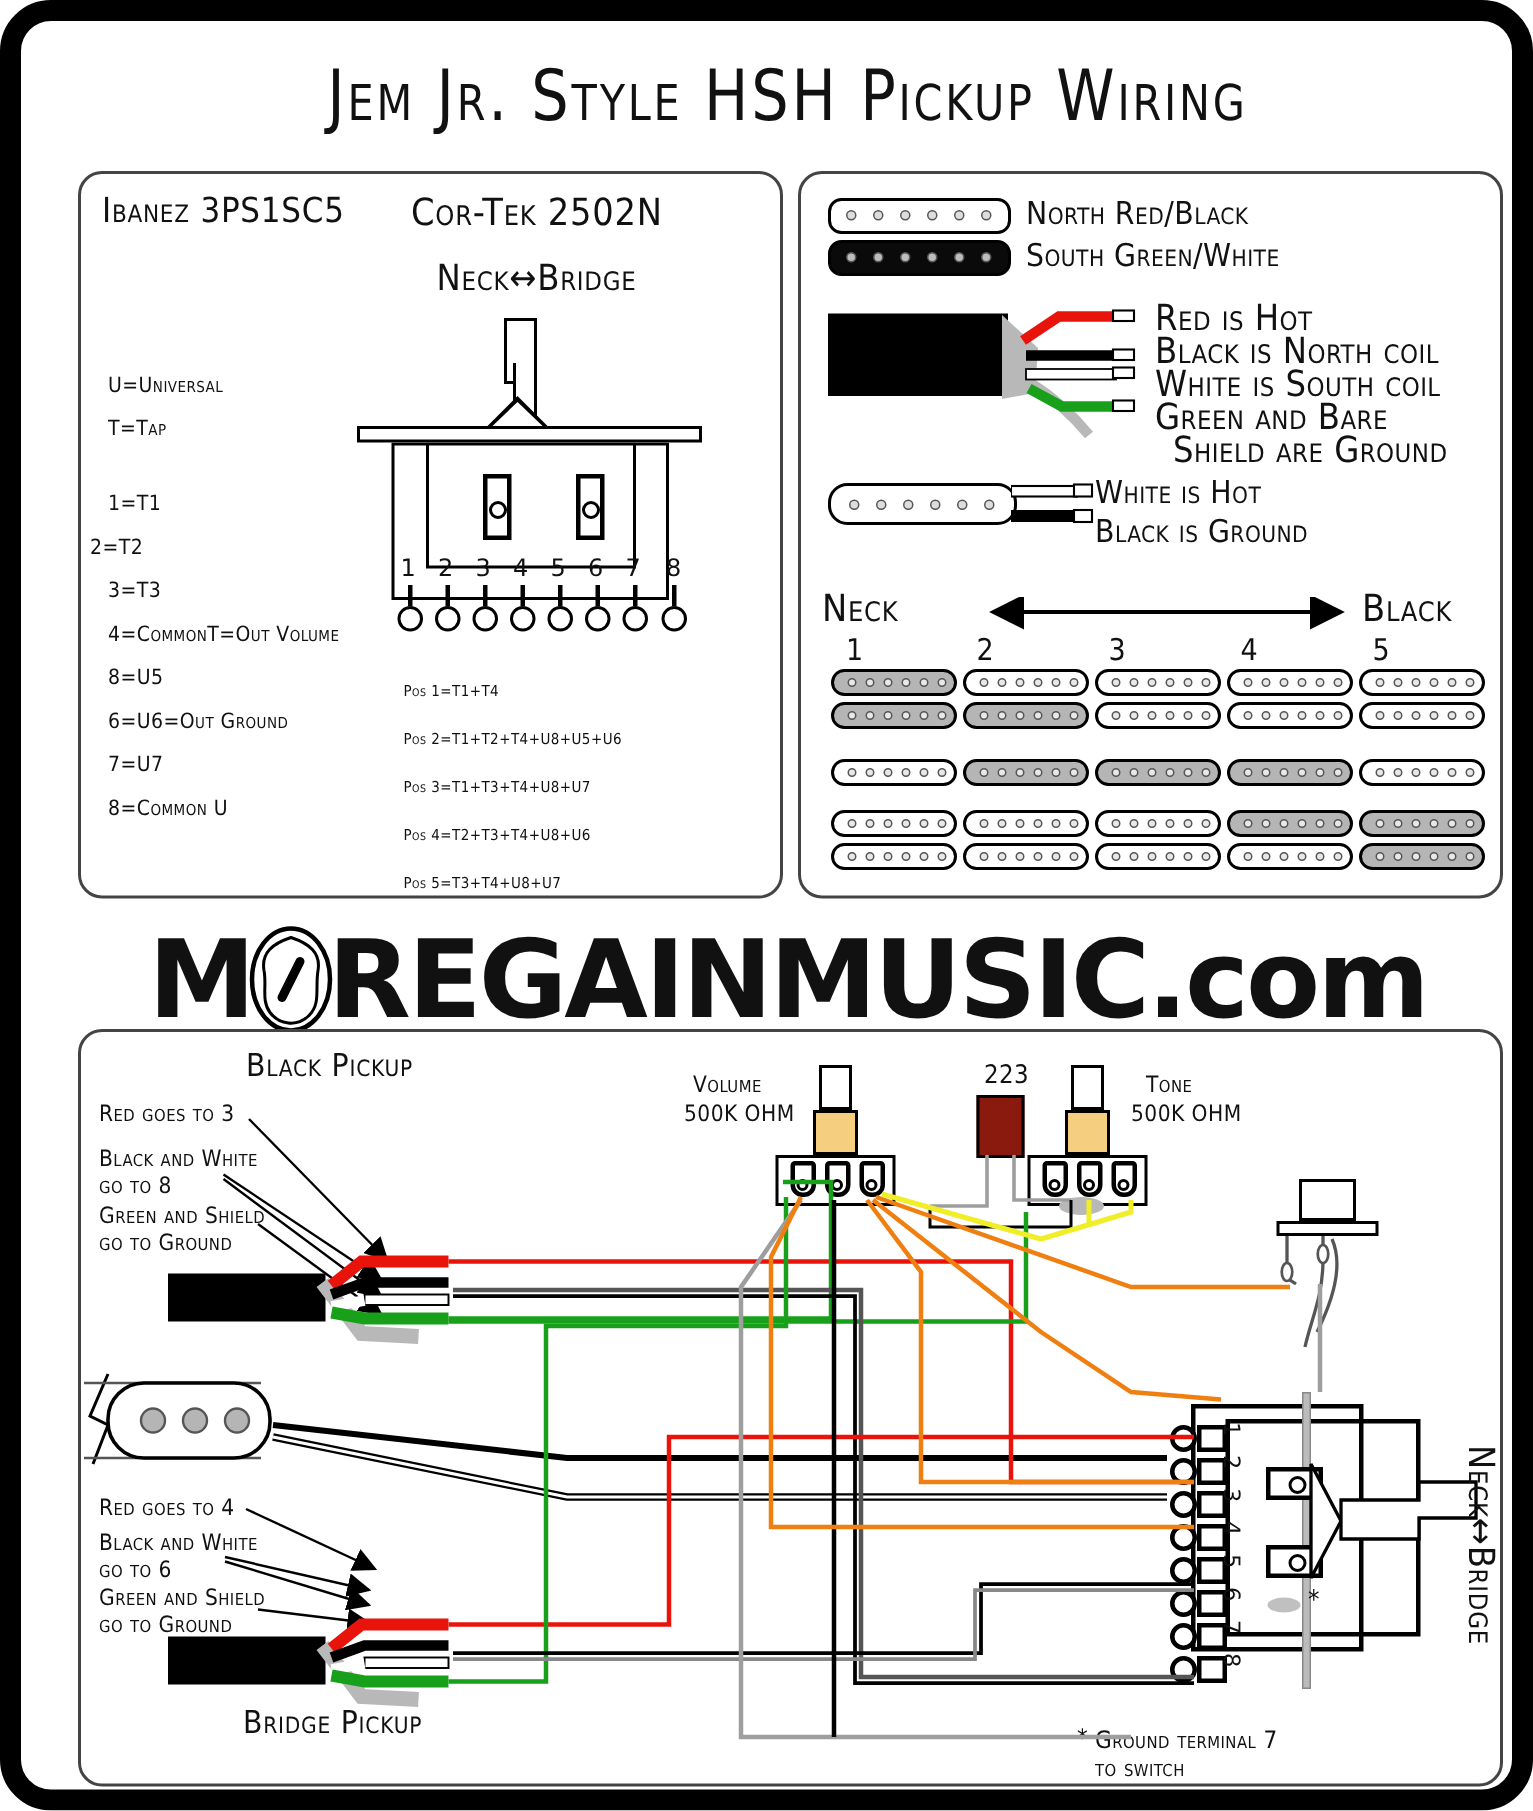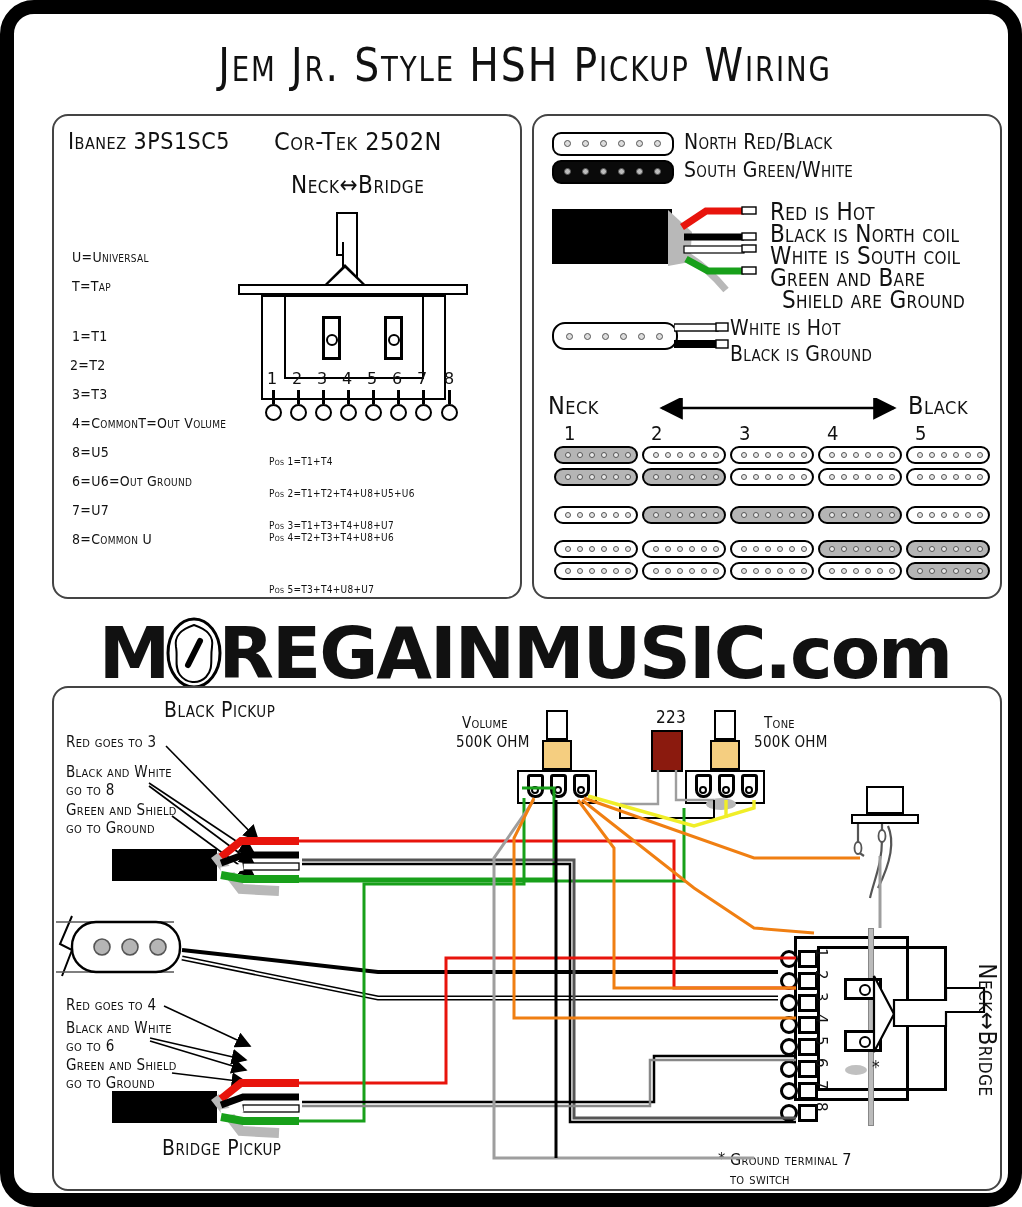--- a/index.html
+++ b/index.html
@@ -131,32 +131,32 @@
 
   <div class="panel" id="panel-switch">
 
     <div class="lbl hand" id="sw-title-a" style="left:14px; top:12px;">Ibanez 3PS1SC5</div>
     <div class="lbl hand" id="sw-title-b" style="left:220px; top:11px;">Cor-Tek 2502N</div>
     <div class="lbl hand" id="sw-nb" style="left:237px; top:55px;">Neck↔Bridge</div>
 
     <div class="lbl hand legend" style="left:18px; top:133px;">U=Universal</div>
     <div class="lbl hand legend" style="left:18px; top:162px;">T=Tap</div>
     <div class="lbl hand legend" style="left:18px; top:212px;">1=T1</div>
-    <div class="lbl hand legend" style="left:16px; top:241px;">2=T2</div>
+    <div class="lbl hand legend" style="left:6px; top:241px;">2=T2</div>
     <div class="lbl hand legend" style="left:18px; top:270px;">3=T3</div>
     <div class="lbl hand legend" style="left:18px; top:299px;">4=CommonT=Out Volume</div>
     <div class="lbl hand legend" style="left:18px; top:328px;">8=U5</div>
     <div class="lbl hand legend" style="left:18px; top:357px;">6=U6=Out Ground</div>
     <div class="lbl hand legend" style="left:18px; top:386px;">7=U7</div>
     <div class="lbl hand legend" style="left:18px; top:415px;">8=Common U</div>
 
     <div class="lbl hand poslist" style="left:215px; top:340px;">Pos 1=T1+T4</div>
     <div class="lbl hand poslist" style="left:215px; top:372px;">Pos 2=T1+T2+T4+U8+U5+U6</div>
     <div class="lbl hand poslist" style="left:215px; top:404px;">Pos 3=T1+T3+T4+U8+U7</div>
-    <div class="lbl hand poslist" style="left:215px; top:416px;">Pos 4=T2+T3+T4+U8+U6</div>
+    <div class="lbl hand poslist" style="left:215px; top:436px;">Pos 4=T2+T3+T4+U8+U6</div>
     <div class="lbl hand poslist" style="left:215px; top:468px;">Pos 5=T3+T4+U8+U7</div>
 
     <div id="tg-lever" style="left:282px; top:96px;"></div>
     <div id="tg-lever2" style="left:288px; top:126px;"></div>
     <div id="tg-cone" style="left:265px; top:148px;"></div>
     <div id="tg-cone2" style="left:268px; top:152px;"></div>
     <div id="tg-plate" style="left:184px; top:168px;"></div>
     <div id="tg-body" style="left:207px; top:179px;"></div>
     <div id="tg-inner" style="left:230px; top:179px;"></div>
 

